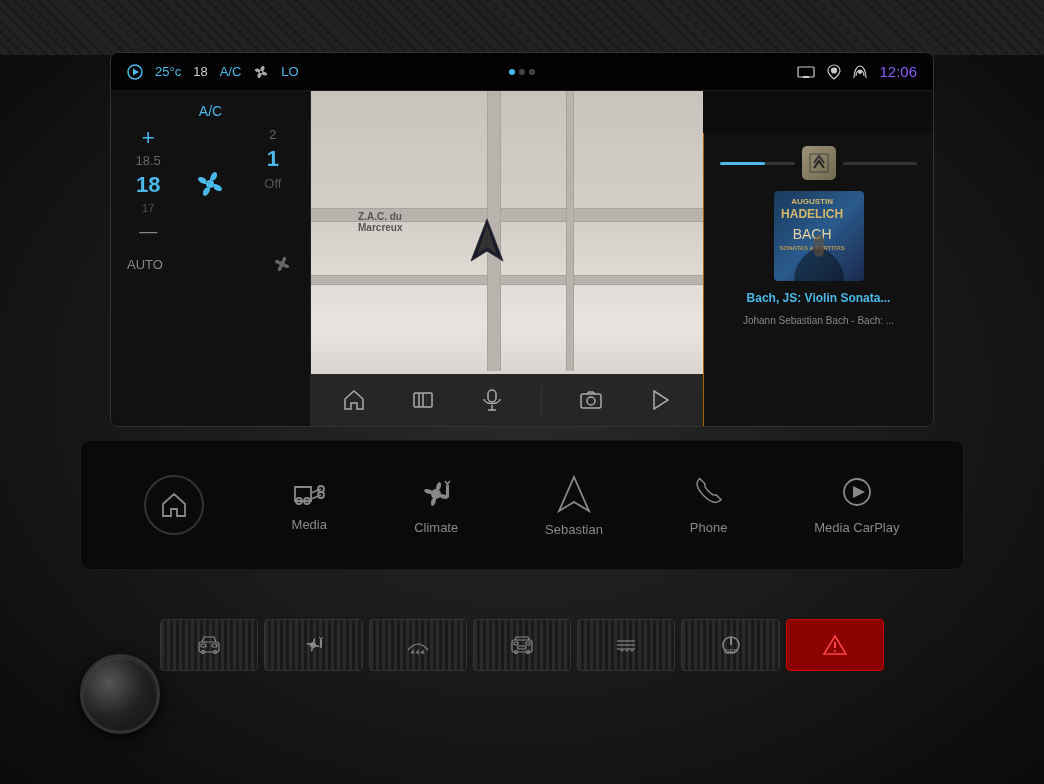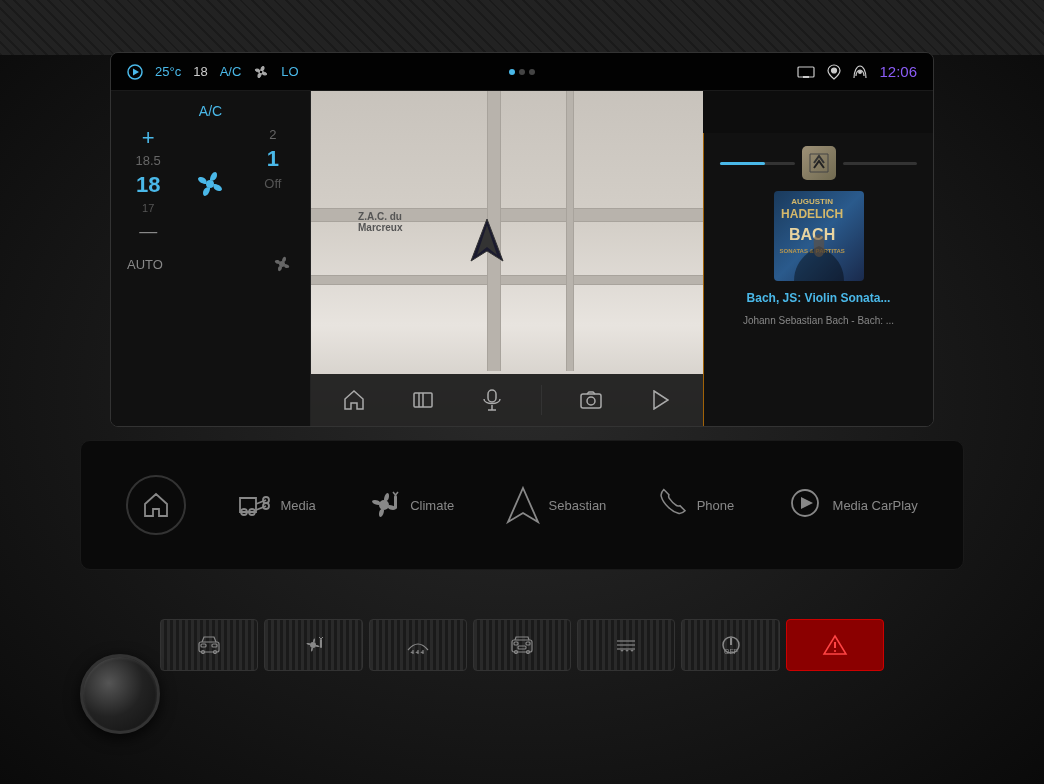--- a/index.html
+++ b/index.html
@@ -304,20 +304,21 @@
       border-radius: 10px;
       display: flex;
       align-items: center;
       justify-content: space-around;
       padding: 0 20px;
       border: 1px solid #1a1a1a;
     }
 
     .nav-item {
       display: flex;
+      flex-direction: column;
       align-items: center;
       gap: 8px;
       cursor: pointer;
     }
 
     .nav-item-label {
       color: #888;
       font-size: 13px;
     }
 
@@ -570,21 +571,21 @@
               <path d="M12 22 L17 15 L22 22" fill="none" stroke="#222" stroke-width="2"></path>
             </svg>
           </div>
           <div style="flex:1;height:3px;background:#333;border-radius:2px;"></div>
         </div>
 
         <div class="album-art">
           <div class="album-art-text">
             <div style="font-size:8px;color:#d4b86a;font-weight:bold;">AUGUSTIN</div>
             <div style="font-size:12px;color:#d4b86a;font-weight:bold;">HADELICH</div>
-            <div style="font-size:16px;color:#e8d4a0;font-weight:bold;margin-top:2px;">BACH</div>
+            <div style="font-size:14px;color:#e8d4a0;font-weight:normal;margin-top:2px;">BACH</div>
             <div style="font-size:6px;color:#b89850;margin-top:2px;">SONATAS &amp; PARTITAS</div>
           </div>
 
           <svg width="90" height="50" viewBox="0 0 90 50" style="position:absolute;bottom:0;">
             <path d="M20 50 C20 30 35 20 45 15 C55 20 70 30 70 50Z" fill="rgba(0,0,0,0.4)"></path>
             <path d="M40 20 C40 10 38 5 45 3 C52 5 50 10 50 20 C50 28 40 28 40 20Z" fill="rgba(100,80,60,0.6)"></path>
           </svg>
         </div>
 
         <div class="music-title">Bach, JS: Violin Sonata...</div>

